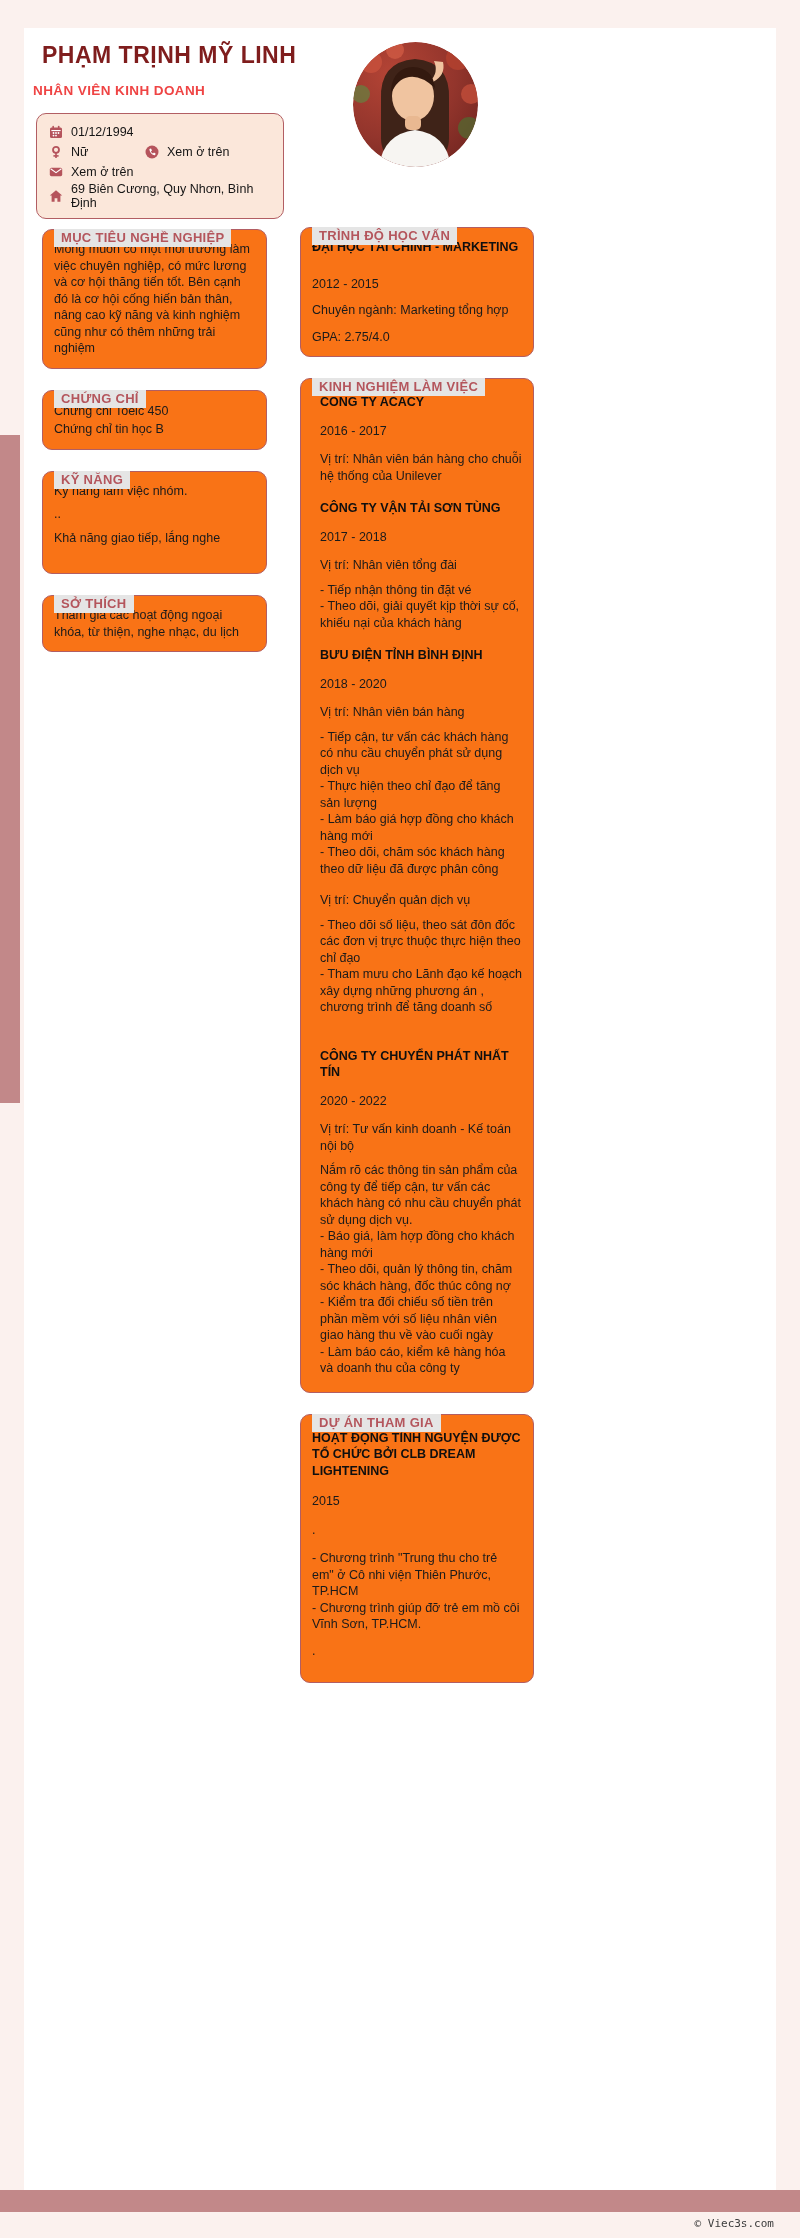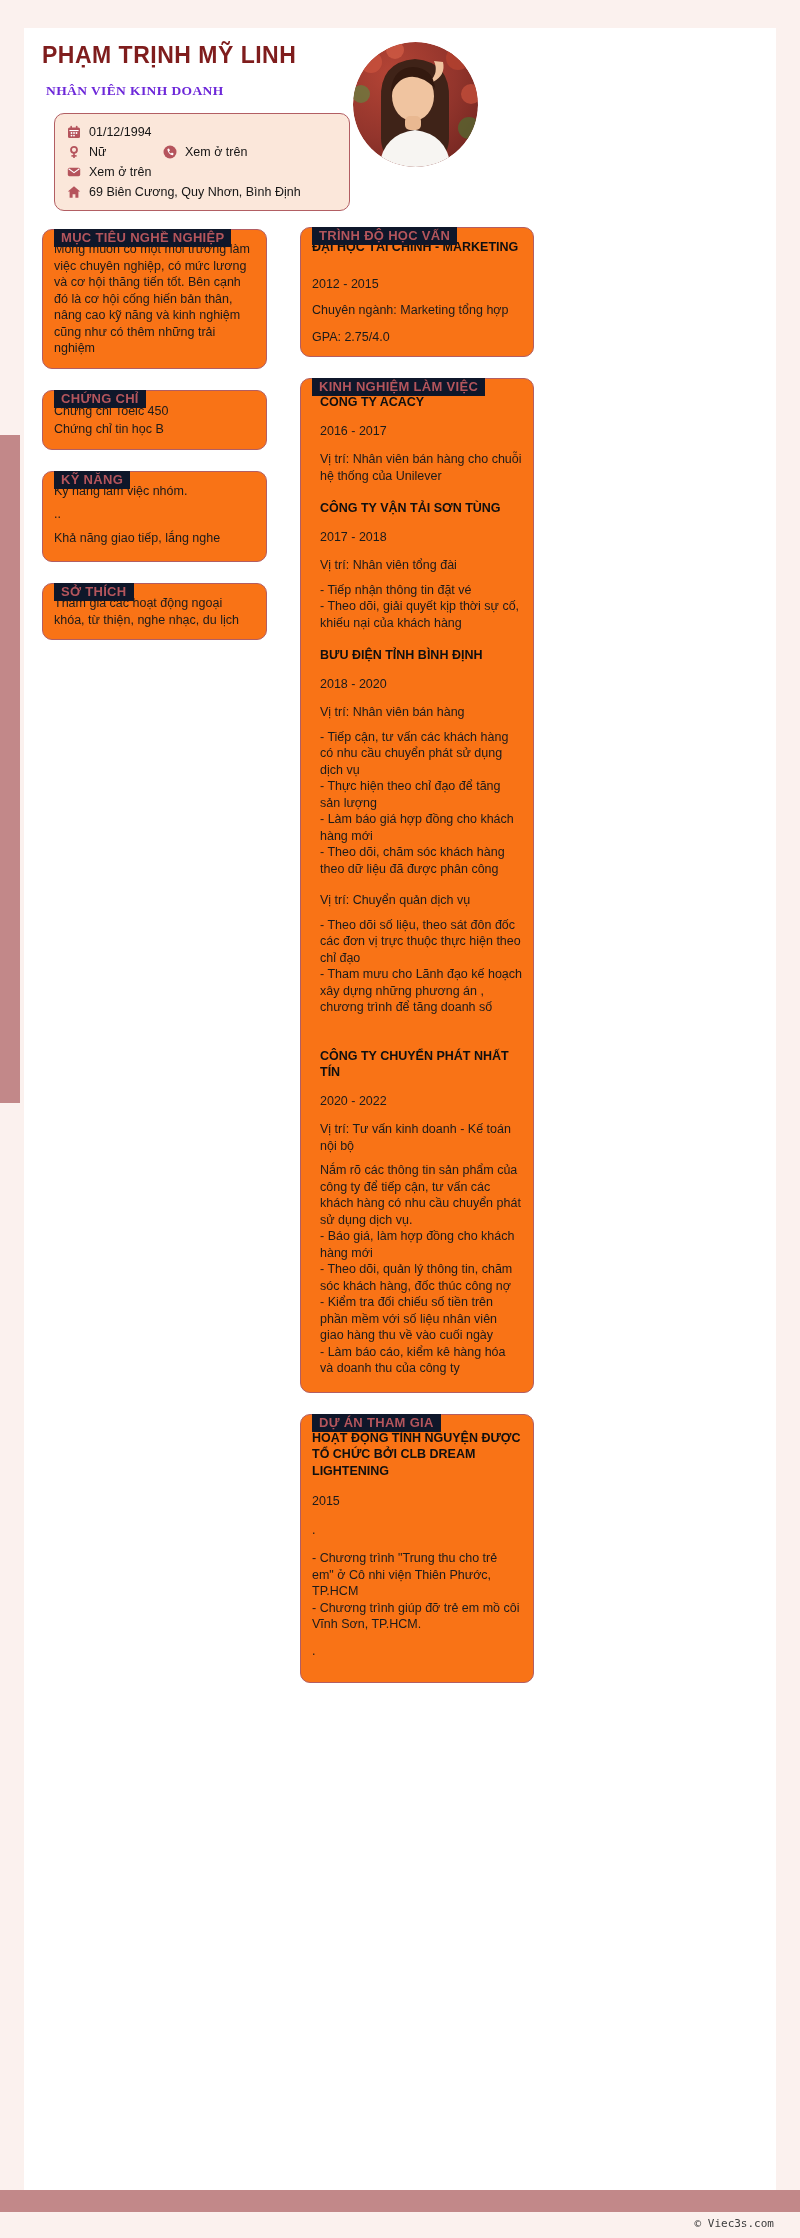--- a/index.html
+++ b/index.html
@@ -6,41 +6,41 @@
   body { margin: 0; background: #fbf1ee; font-family: "Liberation Sans", sans-serif; }
   p { margin: 0; }
 
   .page { position: relative; width: 800px; height: 2238px; background: #fbf1ee; overflow: hidden; }
   .card { position: absolute; left: 24px; top: 28px; width: 752px; height: 2162px; background: #ffffff; }
 
   .accent-bar-left { position: absolute; left: 0; top: 435px; width: 20px; height: 668px; background: #c28889; }
   .accent-bar-bottom { position: absolute; left: 0; top: 2190px; width: 800px; height: 22px; background: #c28889; }
 
   .cv-name { position: absolute; left: 18px; top: 14px; font-size: 23px; font-weight: bold; color: #7f1d1d; letter-spacing: 0.5px; }
-  .cv-title { position: absolute; left: 22px; top: 55px; font-size: 13.5px; font-weight: bold; color: #6d28d9; letter-spacing: 0.4px; font-family: Liberation Serif, serif; }
-
-  .contact-box { position: absolute; left: 30px; top: 85px; width: 296px; background: #fbe7da; border: 1.6px solid #b25e63; border-radius: 10px; padding: 8px 12px; }
+  .cv-title { position: absolute; left: 9px; top: 55px; font-size: 13.5px; font-weight: bold; color: #ef4444; letter-spacing: 0.4px; }
+
+  .contact-box { position: absolute; left: 12px; top: 85px; width: 248px; background: #fbe7da; border: 1.6px solid #b25e63; border-radius: 10px; padding: 8px 12px; }
   .c-row { display: flex; align-items: center; gap: 8px; min-height: 20px; }
   .c-icon { width: 14px; height: 14px; display: inline-flex; flex: 0 0 14px; }
   .c-text { font-size: 12.5px; color: #151515; }
   .c-gender-text { width: 66px; }
 
   .avatar-wrap { position: absolute; left: 329px; top: 14px; width: 125px; height: 125px; border-radius: 50%; overflow: hidden; }
 
   .col { position: absolute; }
   .left-col { left: 18px; top: 192px; width: 225px; }
   .right-col { left: 276px; top: 190px; width: 234px; }
 
   .section { position: relative; margin-bottom: 21px; }
-  .sec-title { position: absolute; top: 0; left: 12px; background: #0f172a; padding: 0 7px; line-height: 18px; font-weight: bold; font-size: 13px; color: #b4555c; letter-spacing: 0.3px; white-space: nowrap; z-index: 1; }
+  .sec-title { position: absolute; top: 0; left: 12px; background: #e5e5e5; padding: 0 7px; line-height: 18px; font-weight: bold; font-size: 13px; color: #b4555c; letter-spacing: 0.3px; white-space: nowrap; z-index: 1; }
   .sec-box { border: 1.6px solid #b25e63; border-radius: 10px; padding: 11px 11px; margin-top: 9px; font-size: 12.5px; line-height: 1.32; color: #1b1b1b; background: #f97316; }
 
   .cert-line { line-height: 1.45; }
   .skill-line { margin-bottom: 7px; }
-  .skill-line:last-child { margin-bottom: 4px; }
+  .skill-line:last-child { margin-bottom: 16px; }
 
   .edu-school { font-weight: bold; color: #0f0f0f; margin-bottom: 20px; }
   .edu-line { margin-bottom: 10px; }
   .edu-line:last-child { margin-bottom: 0; }
 
   .job { margin-bottom: 16px; margin-left: 8px; }
   .job:last-child { margin-bottom: 4px; }
   .job-gap { margin-top: 32px; }
   .job-company { font-weight: bold; color: #0f0f0f; margin: 4px 0 12px; }
   .job-period { margin-bottom: 12px; }

